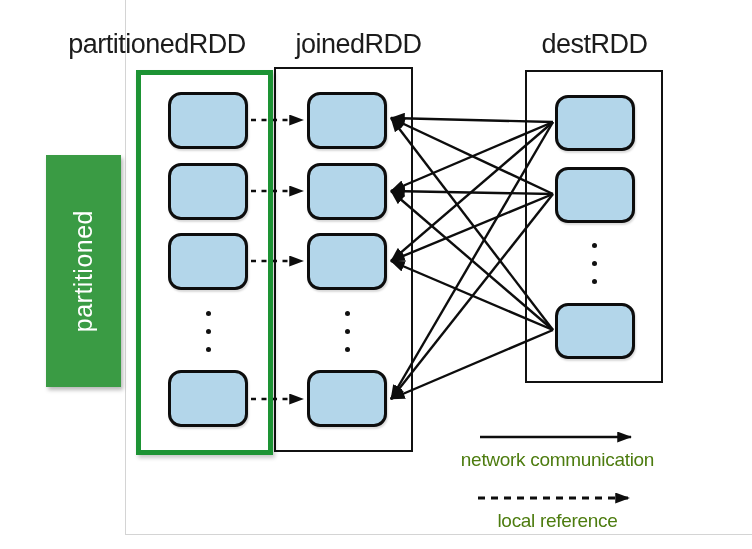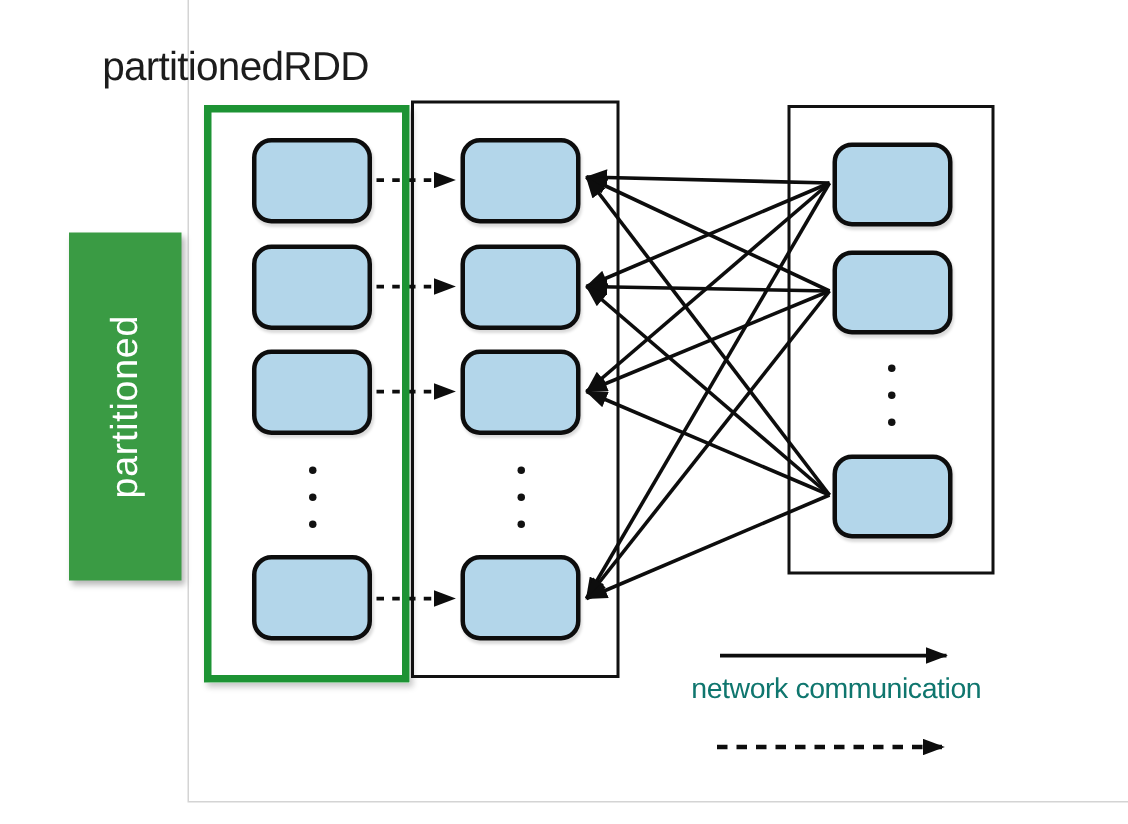--- a/index.html
+++ b/index.html
@@ -35,33 +35,35 @@
   
   .dots{position:absolute;width:6px;z-index:1;}
   .dots i{display:block;width:5px;height:5px;border-radius:50%;background:#111;margin:0 auto 13px auto;}
   .dots-p{left:205px;top:311px;}
   .dots-j{left:344px;top:311px;}
   .dots-d{left:591px;top:243px;}
 
   svg.overlay{position:absolute;left:0;top:0;width:752px;height:549px;z-index:2;}
 
   
-  .legend-text{position:absolute;font-size:19px;letter-spacing:-0.3px;color:#0f766e;text-align:center;z-index:1;}
+  .legend-text{position:absolute;font-size:19px;letter-spacing:-0.3px;color:#4d7c0f;text-align:center;z-index:1;}
   .lg-net{left:455px;top:449px;width:205px;}
   .lg-loc{left:455px;top:510px;width:205px;}
 </style>
 </head>
 <body>
 
 <div class="stage">
 
   <div class="vline"></div>
   <div class="hline"></div>
 
   <div class="title t-part">partitionedRDD</div>
+  <div class="title t-join">joinedRDD</div>
+  <div class="title t-dest">destRDD</div>
 
   <div class="green-label">
     <span>partitioned</span>
   </div>
 
   <div class="frame frame-join"></div>
   <div class="frame frame-dest"></div>
   <div class="frame frame-green"></div>
 
   <div class="dots dots-p">
@@ -113,14 +115,15 @@
         <line x1="553" y1="330" x2="391" y2="118" stroke="#0d0d0d" stroke-width="2.4" marker-end="url(#ah)"></line>
         <line x1="553" y1="330" x2="391" y2="191" stroke="#0d0d0d" stroke-width="2.4" marker-end="url(#ah)"></line>
         <line x1="553" y1="330" x2="391" y2="261" stroke="#0d0d0d" stroke-width="2.4" marker-end="url(#ah)"></line>
         <line x1="553" y1="330" x2="391" y2="399" stroke="#0d0d0d" stroke-width="2.4" marker-end="url(#ah)"></line>
       </g>
     <line x1="480" y1="437" x2="631" y2="437" stroke="#0d0d0d" stroke-width="2.5" marker-end="url(#ah)"></line>
     <line x1="478" y1="498" x2="629" y2="498" stroke="#0d0d0d" stroke-width="3" stroke-dasharray="7,6" marker-end="url(#ah)"></line>
   </svg>
 
   <div class="legend-text lg-net">network communication</div>
+  <div class="legend-text lg-loc">local reference</div>
 
 </div>
 
 </body></html>

